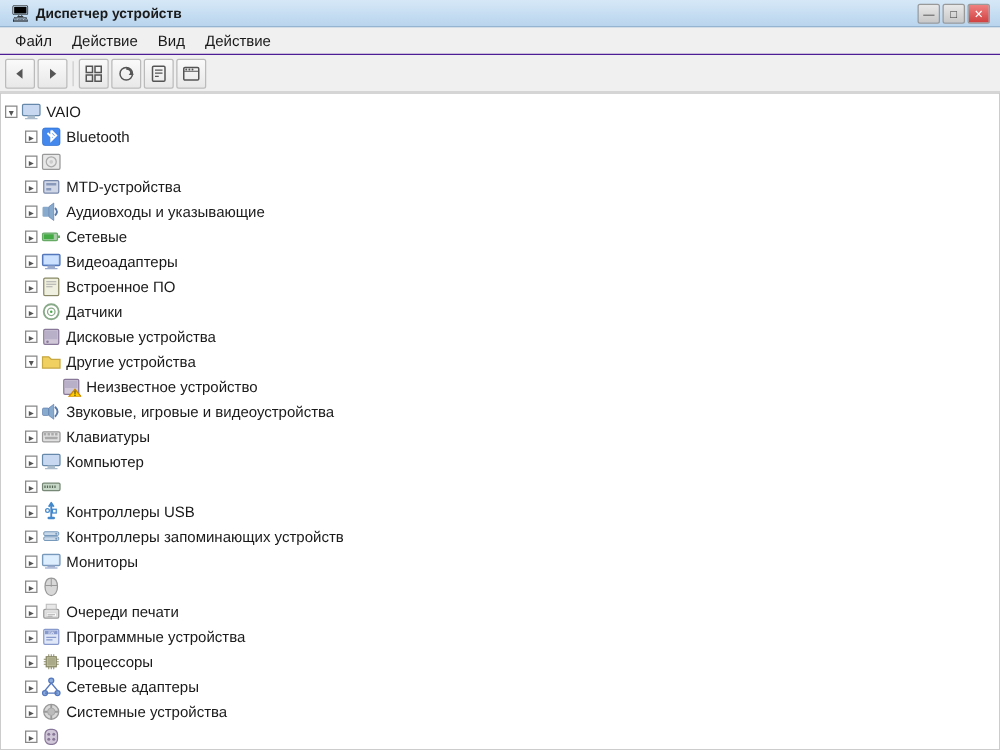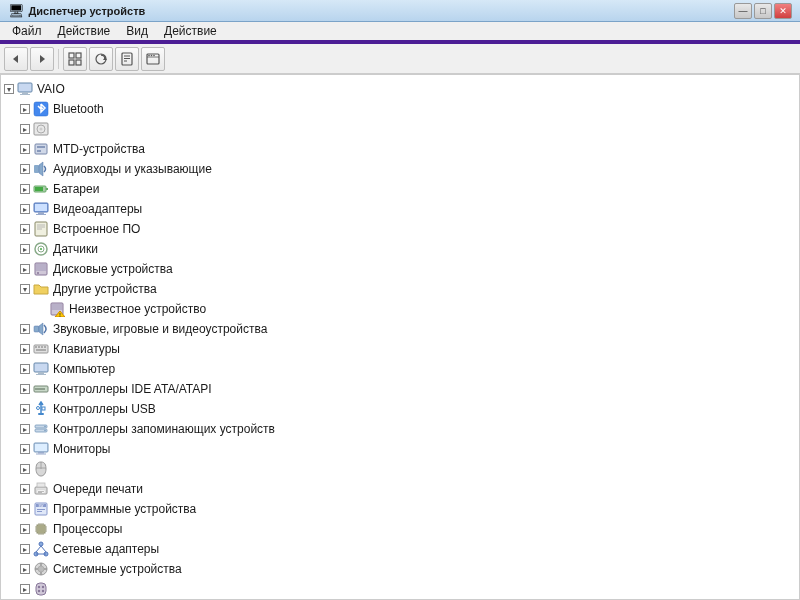--- a/index.html
+++ b/index.html
@@ -46,21 +46,21 @@
       justify-content: center;
       cursor: pointer;
       color: #333;
     }
     .menu-bar {
       background: #f0f0f0;
       height: 22px;
       display: flex;
       align-items: center;
       padding: 0 4px;
-      border-bottom: 4px solid #4c1d95;
+      border-bottom: 1px solid #4c1d95;
     }
     .menu-item {
       padding: 2px 8px;
       font-size: 12px;
       color: #1a1a1a;
       cursor: pointer;
     }
     .toolbar {
       background: #f0f0f0;
       height: 30px;
@@ -285,21 +285,21 @@
         <div class="expand-btn">
       <div class="expand-arrow">▸</div>
     </div>
         <div class="item-icon">
           <svg width="16" height="16" viewBox="0 0 16 16">
             <rect x="1" y="5" width="12" height="6" rx="1" fill="#aaccaa" stroke="#66aa66" stroke-width="1"></rect>
             <rect x="13" y="7" width="2" height="2" fill="#66aa66"></rect>
             <rect x="2" y="6" width="8" height="4" fill="#44aa44"></rect>
           </svg>
         </div>
-        <span class="item-label">Батареи</span>
+        <span class="item-label">Сетевые</span>
       </div>
       <div class="tree-item">
         <div style="width:16px; flex-shrink:0;"></div>
         <div class="expand-btn">
       <div class="expand-arrow">▸</div>
     </div>
         <div class="item-icon">
           <svg width="16" height="16" viewBox="0 0 16 16">
             <rect x="1" y="2" width="14" height="9" rx="1" fill="#88aadd" stroke="#5577bb" stroke-width="1"></rect>
             <rect x="2" y="3" width="12" height="7" fill="#cce0ff"></rect>
@@ -430,21 +430,20 @@
         <div class="item-icon">
           <svg width="16" height="16" viewBox="0 0 16 16">
             <rect x="1" y="5" width="14" height="6" rx="1" fill="#c8d8c8" stroke="#778877" stroke-width="1"></rect>
             <line x1="3" y1="7" x2="3" y2="9" stroke="#556655" stroke-width="1"></line>
             <line x1="5" y1="7" x2="5" y2="9" stroke="#556655" stroke-width="1"></line>
             <line x1="7" y1="7" x2="7" y2="9" stroke="#556655" stroke-width="1"></line>
             <line x1="9" y1="7" x2="9" y2="9" stroke="#556655" stroke-width="1"></line>
             <line x1="11" y1="7" x2="11" y2="9" stroke="#556655" stroke-width="1"></line>
           </svg>
         </div>
-        <span class="item-label">Контроллеры IDE ATA/ATAPI</span>
       </div>
       <div class="tree-item">
         <div style="width:16px; flex-shrink:0;"></div>
         <div class="expand-btn">
       <div class="expand-arrow">▸</div>
     </div>
         <div class="item-icon">
           <svg width="16" height="16" viewBox="0 0 16 16">
             <path d="M8 1 L8 13 M6 4 L8 1 L10 4" fill="none" stroke="#4488cc" stroke-width="1.5"></path>
             <circle cx="5" cy="7" r="1.5" fill="none" stroke="#4488cc" stroke-width="1"></circle>

